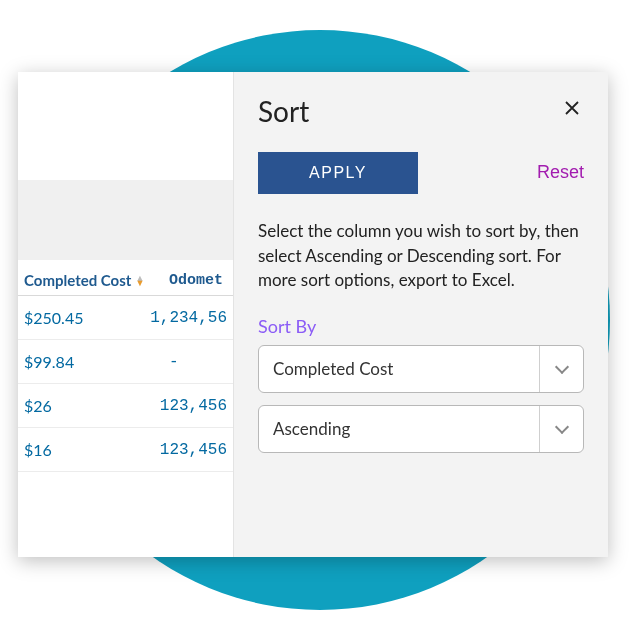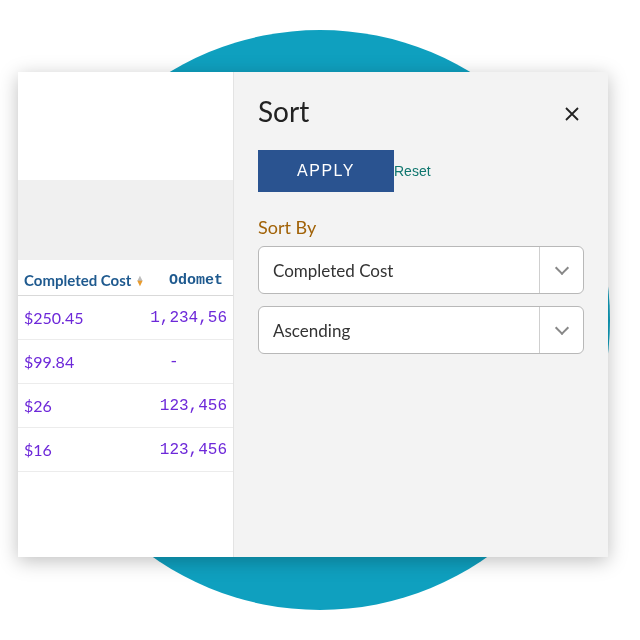--- a/index.html
+++ b/index.html
@@ -72,33 +72,33 @@
     }
     .sort-indicator .up { color: #bdbdbd; }
     .sort-indicator .down { color: #e89b2e; }
     .table-row {
       display: flex;
       padding: 0 6px;
       height: 44px;
       align-items: center;
       border-bottom: 1px solid #ececec;
       font-size: 16px;
-      color: #6d28d9;
+      color: #0369a1;
     }
     .right-pane {
       flex: 1;
       background: #f3f3f3;
       padding: 22px 24px;
       border-left: 1px solid #e3e3e3;
       position: relative;
     }
     .panel-header {
       display: flex;
       justify-content: space-between;
-      align-items: flex-end;
+      align-items: flex-start;
       margin-bottom: 22px;
       gap: 48px;
     }
     .panel-title {
       font-size: 28px;
       font-weight: 400;
       color: #222;
     }
     .close-x {
       font-size: 20px;
@@ -111,45 +111,45 @@
       display: flex;
       gap: 0;
       margin-bottom: 24px;
       align-items: center;
     }
     .apply-btn {
       background: #2a5390;
       color: #fff;
       border: none;
       padding: 12px 16px;
-      width: 136px;
+      width: 160px;
       font-size: 16px;
       letter-spacing: 1.5px;
       cursor: pointer;
       text-align: center;
     }
     .reset-btn {
       background: transparent;
       border: none;
-      color: #0f766e;
-      font-size: 14px;
+      color: #a21caf;
+      font-size: 18px;
       cursor: pointer;
       padding: 12px 0;
       flex: 1;
-      text-align: left;
+      text-align: right;
     }
     .instructions {
       font-size: 17px;
       color: #222;
       line-height: 1.45;
       margin-bottom: 22px;
     }
     .label {
       font-size: 18px;
-      color: #a16207;
+      color: #8b5cf6;
       margin-bottom: 8px;
     }
     .select-box {
       background: #fff;
       border: 1px solid #b8b8b8;
       border-radius: 6px;
       height: 48px;
       display: flex;
       align-items: stretch;
       margin-bottom: 12px;
@@ -230,20 +230,21 @@
             <path d="M2 2 L14 14 M14 2 L2 14" stroke="#222" stroke-width="1.8" fill="none"></path>
           </svg>
       </div>
     </div>
 
     <div class="button-row">
       <button class="apply-btn">APPLY</button>
       <button class="reset-btn">Reset</button>
     </div>
 
+    <div class="instructions">Select the column you wish to sort by, then select Ascending or Descending sort. For more sort options, export to Excel.</div>
 
     <div class="label">Sort By</div>
 
     <div class="select-box">
       <div class="select-value">Completed Cost</div>
       <div class="select-caret">
           <div class="chev"></div>
         </div>
     </div>
 

